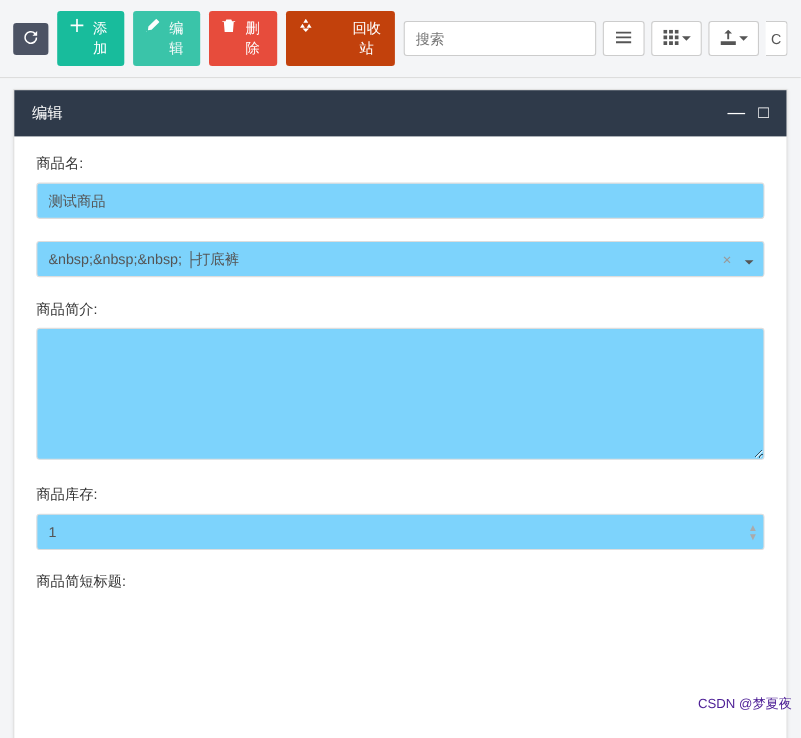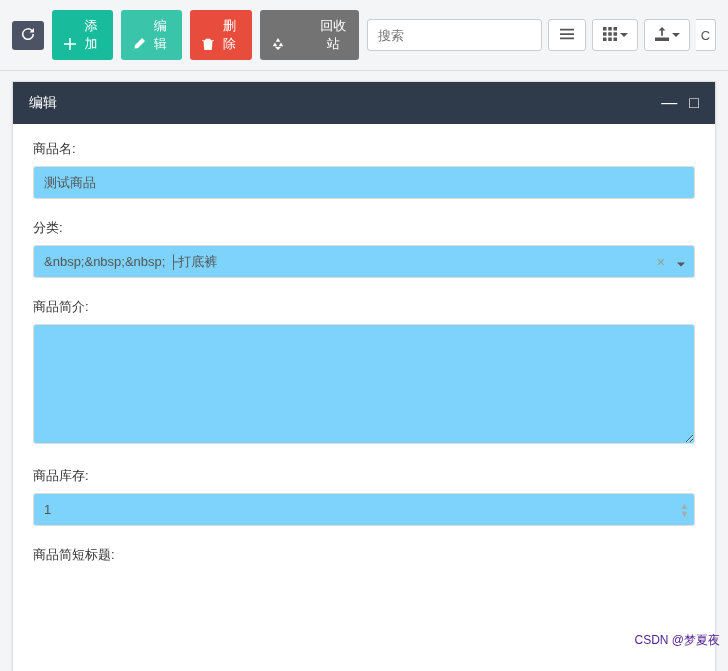--- a/index.html
+++ b/index.html
@@ -1,26 +1,26 @@
 <!DOCTYPE html>
 <html><head>
 <meta charset="utf-8">
 <style>
 * { margin: 0; padding: 0; box-sizing: border-box; }
 body { font-family: "Helvetica Neue", Arial, "Microsoft YaHei", sans-serif; font-size: 13px; color: #333; background: #f4f5f7; width: 728px; height: 671px; overflow: hidden; position: relative; }
 
 
 .toolbar { display: flex; align-items: center; padding: 10px 12px; gap: 8px; background: #f4f5f7; border-bottom: 1px solid #ddd; }
-.btn { display: inline-flex; align-items: flex-end; gap: 5px; padding: 7px 12px; border: none; border-radius: 3px; color: #fff; font-size: 13px; cursor: pointer; }
+.btn { display: inline-flex; align-items: flex-start; gap: 5px; padding: 7px 12px; border: none; border-radius: 3px; color: #fff; font-size: 13px; cursor: pointer; }
 .btn svg { width: 12px; height: 12px; fill: currentColor; }
 .btn-refresh { background: #4c5364; padding: 7px 10px; }
 .btn-add { background: #18bc9c; }
 .btn-edit { background: #1abc9c; opacity: 0.85; }
 .btn-del { background: #e74c3c; }
-.btn-recycle { background: #737373; gap: 36px; }
+.btn-recycle { background: #c2410c; gap: 36px; }
 .toolbar-right { margin-left: auto; display: flex; gap: 6px; }
 .search { width: 175px; height: 32px; border: 1px solid #ccc; border-radius: 3px; padding: 0 10px; font-size: 13px; color: #0369a1; }
 .icon-btn { width: 38px; height: 32px; border: 1px solid #ccc; border-radius: 3px; background: #fff; display: inline-flex; align-items: center; justify-content: center; gap:3px; cursor: pointer; font-size: 13px; color:#555; }
 .icon-btn svg { width: 14px; height: 14px; fill: #555; }
 .caret { display:inline-block; width:0; height:0; border-left:4px solid transparent; border-right:4px solid transparent; border-top:4px solid #555; }
 
 
 .panel { margin: 10px 12px 0 12px; background: #fff; border: 1px solid #ddd; box-shadow: 0 1px 3px rgba(0,0,0,0.08); }
 .panel-head { background: #2f3a4a; color: #fff; padding: 12px 16px; display: flex; align-items: center; font-size: 14px; }
 .panel-head-controls { margin-left: auto; display: flex; gap: 12px; }
@@ -112,21 +112,20 @@
   </div>
 
   <div class="panel-body">
 
     <div class="form-group">
       <label class="form-label">商品名:</label>
       <input class="form-control" value="测试商品" style="">
     </div>
 
     <div class="form-group">
-      <label class="form-label">分类:</label>
       <div class="select-wrap">
         <input class="form-control" readonly="" style="padding-right: 39px;" value="&amp;nbsp;&amp;nbsp;&amp;nbsp; ├打底裤">
         <span class="clear">×</span>
         <span class="dd"><span class="caret"></span></span>
       </div>
     </div>
 
     <div class="form-group">
       <label class="form-label">商品简介:</label>
       <textarea class="form-control" style=""></textarea>

